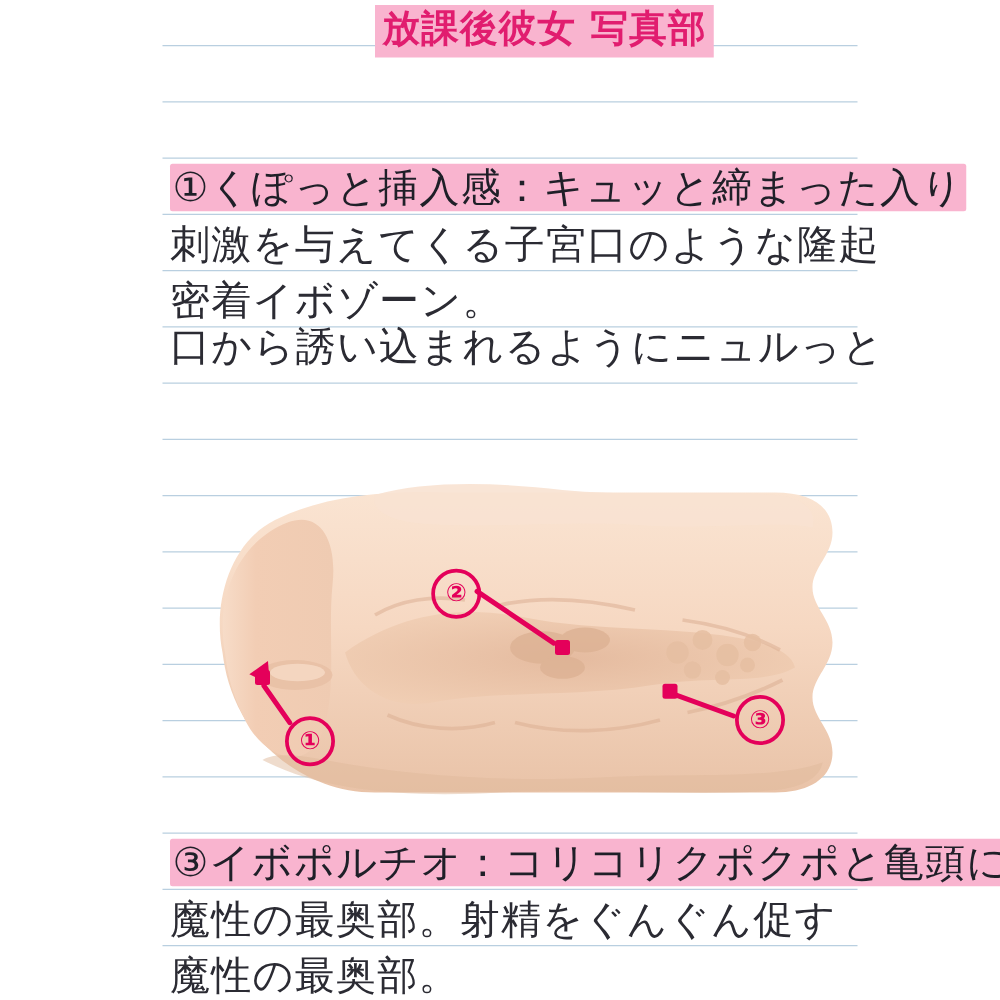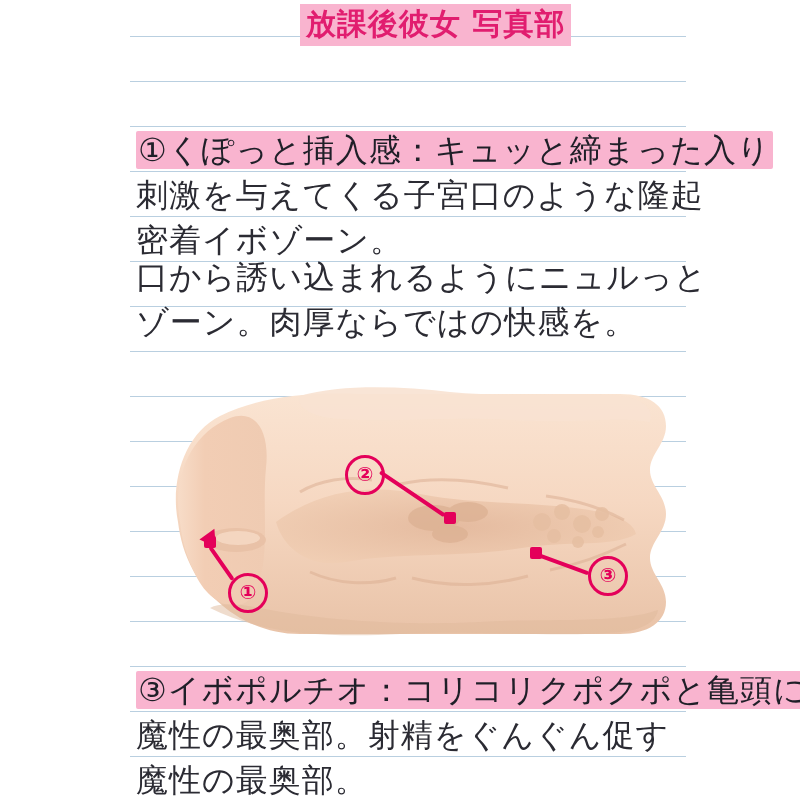--- a/index.html
+++ b/index.html
@@ -152,21 +152,20 @@
   </div>
 
   <div class="hand para1">
     <span class="ln"><span class="hl">①くぽっと挿入感：キュッと締まった入り</span></span>
     <span class="ln">刺激を与えてくる子宮口のような隆起</span>
     <span class="ln">密着イボゾーン。</span>
   </div>
 
   <div class="hand para2">
     <span class="ln">口から誘い込まれるようにニュルっと</span>
-    <span class="ln">ゾーン。肉厚ならではの快感を。</span>
   </div>
 
   <div class="photo">
     <svg width="540" height="290" viewBox="0 0 540 290" xmlns="http://www.w3.org/2000/svg">
       <defs>
         <linearGradient id="skinV" x1="0" y1="0" x2="0" y2="1">
           <stop offset="0%" stop-color="#fae4d2"></stop>
           <stop offset="45%" stop-color="#f6d8c2"></stop>
           <stop offset="100%" stop-color="#e9c3a8"></stop>
         </linearGradient>

